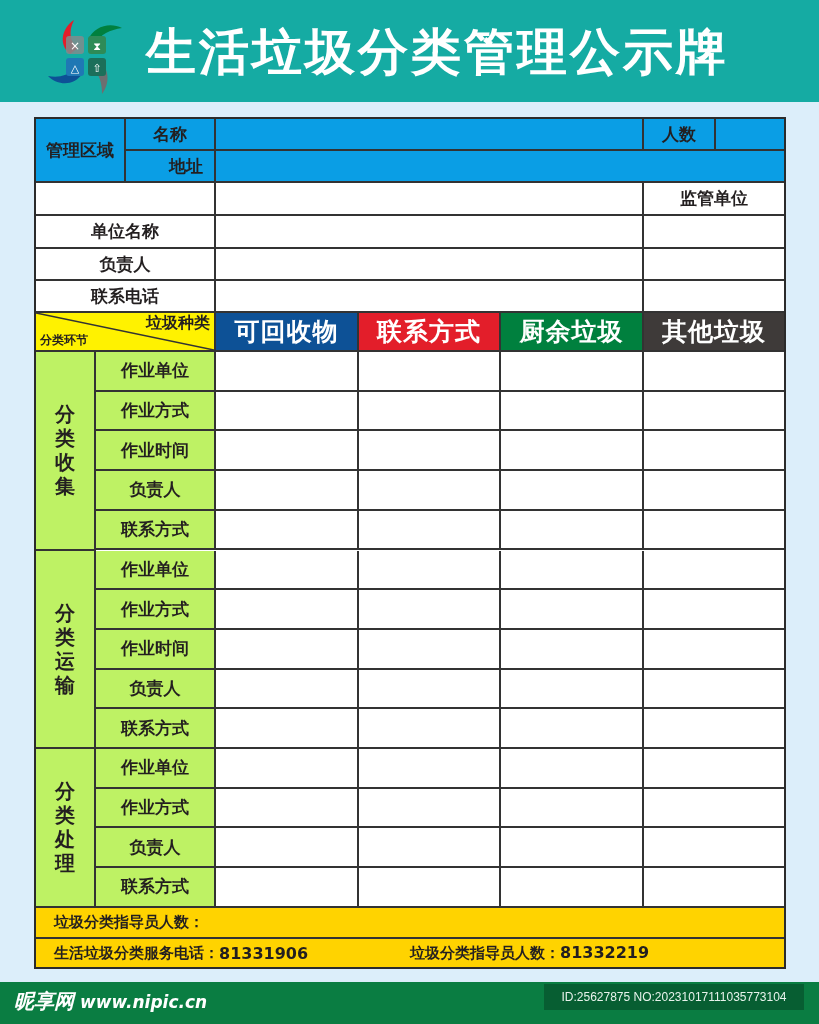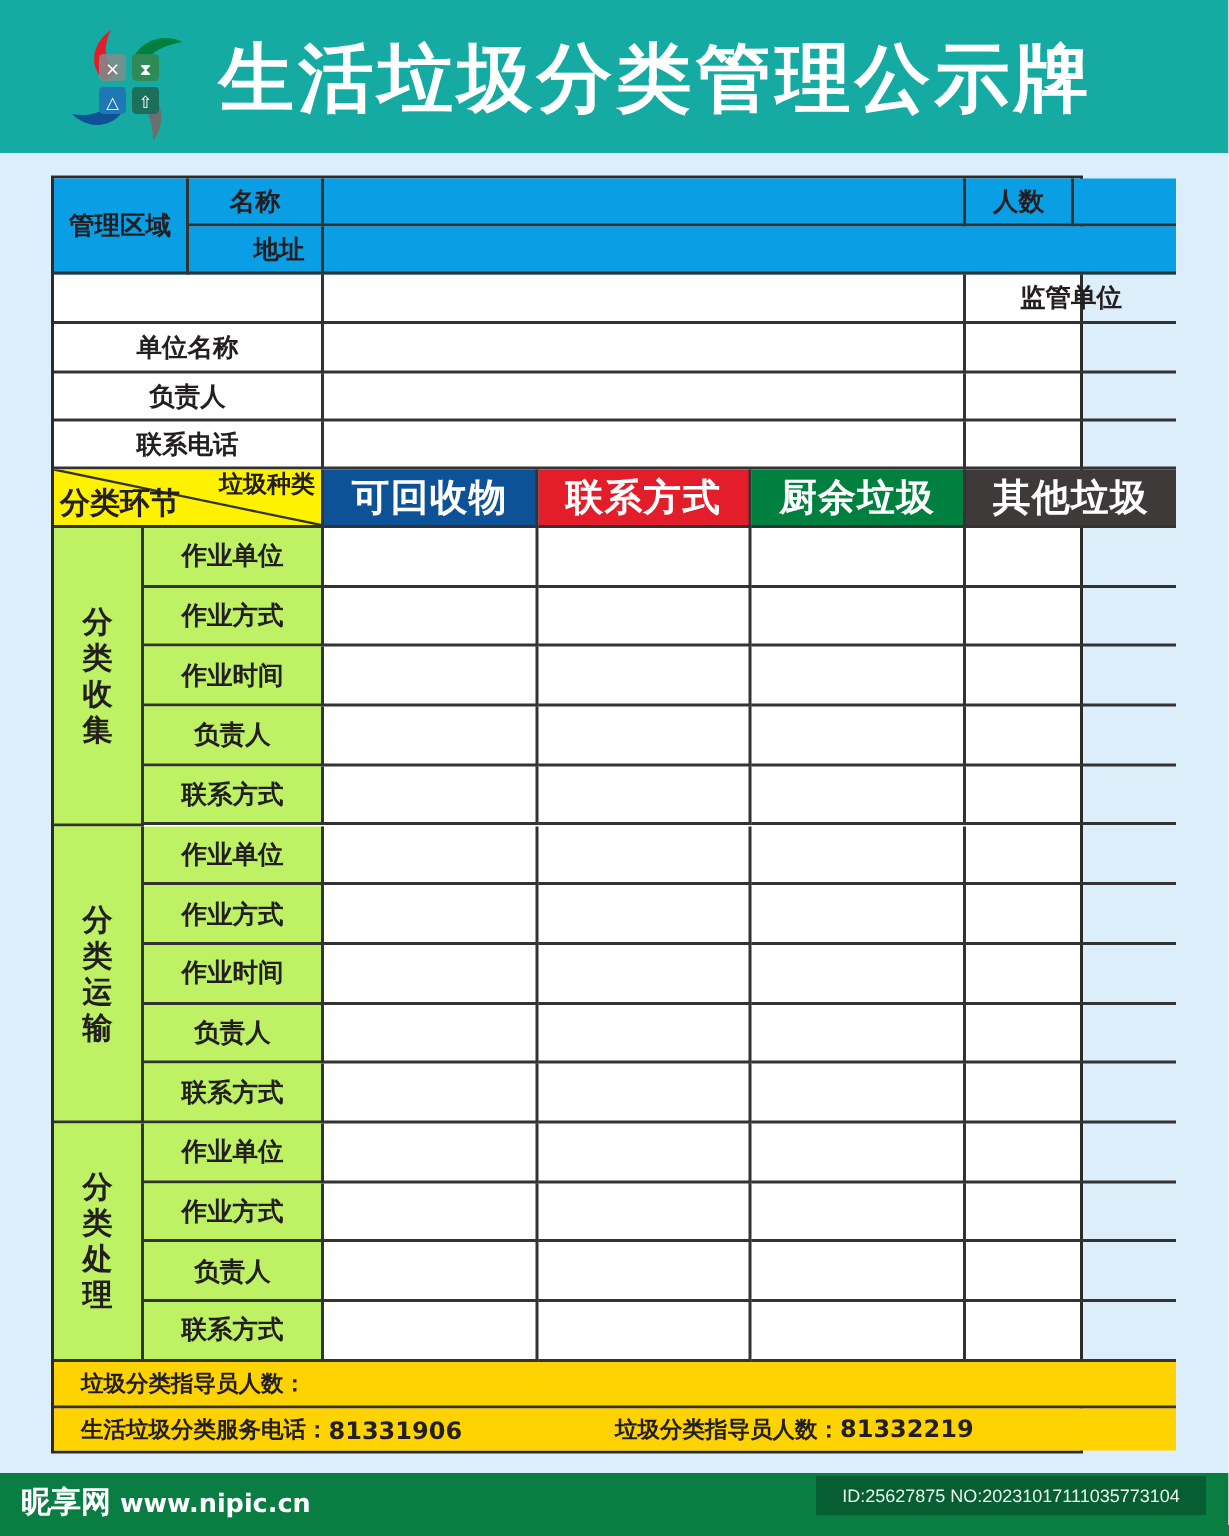--- a/index.html
+++ b/index.html
@@ -14,40 +14,40 @@
     position: absolute; left: 0; top: 0; width: 819px; height: 102px;
     background: #15aba3;
   }
   .logo { position: absolute; left: 44px; top: 14px; width: 84px; height: 82px; }
   .title {
     position: absolute; left: 146px; top: 20px; height: 64px;
     font-size: 50px; font-weight: bold; color: #ffffff; letter-spacing: 3px;
     line-height: 64px; white-space: nowrap;
   }
   .board {
-    position: absolute; left: 34px; top: 117px; width: 688px; height: 852px;
+    position: absolute; left: 34px; top: 117px; width: 752px; height: 852px;
     border: 2px solid #2b2b2b; background: #fff;
   }
   .cell {
     position: absolute; display: flex; align-items: center; justify-content: center;
     border-right: 2px solid #333; border-bottom: 2px solid #333;
     font-weight: bold; font-size: 17px; color: #231f20; white-space: nowrap;
   }
   .blue { background: #0a9ee5; }
   .cream { background: #bef264; }
   .yellowhdr { background: #fff200; }
   .gold { background: #ffd300; }
   .cat { color: #fff; font-size: 25px; letter-spacing: 1px; }
   .vert { flex-direction: column; font-size: 20px; line-height: 24px; }
   .footer {
     position: absolute; left: 0; top: 982px; width: 819px; height: 42px;
     background: #0a7d42;
   }
   .wm-brand {
-    position: absolute; left: 14px; top: 6px; font-size: 20px; font-weight: bold; 
+    position: absolute; left: 14px; top: 6px; font-size: 20px; font-weight: bold; font-style: italic;
     color: #ffffff; white-space: nowrap;
   }
   .wm-brand .url { font-size: 17px; margin-left: 6px; }
   .wm-id {
     position: absolute; left: 544px; top: 2px; width: 260px; height: 26px;
     background: #075e32; color: #e8f3ec; font-size: 12px;
     display: flex; align-items: center; justify-content: center; white-space: nowrap;
     font-family: "Liberation Sans", sans-serif;
   }
 </style>
@@ -96,21 +96,21 @@
 
   <div class="cell" style="left:0;top:162px;width:180px;height:32px;">联系电话</div>
   <div class="cell" style="left:180px;top:162px;width:428px;height:32px;"></div>
   <div class="cell" style="left:608px;top:162px;width:140px;height:32px;border-right:none;"></div>
 
   <div class="cell yellowhdr" style="left:0;top:194px;width:180px;height:39px;display:block;">
     <svg style="position:absolute;left:0;top:0;" width="178" height="37">
       <line x1="0" y1="0" x2="178" y2="37" stroke="#333" stroke-width="1.5"></line>
     </svg>
     <span style="position:absolute;right:4px;top:0px;font-size:16px;font-weight:bold;">垃圾种类</span>
-    <span style="position:absolute;left:4px;bottom:1px;font-size:20px;font-weight:bold;">分类环节</span>
+    <span style="position:absolute;left:4px;bottom:1px;font-size:12px;font-weight:bold;">分类环节</span>
   </div>
   <div class="cell cat" style="left:180px;top:194px;width:143px;height:39px;background:#0d5196;">可回收物</div>
   <div class="cell cat" style="left:323px;top:194px;width:142px;height:39px;background:#e31e2a;">联系方式</div>
   <div class="cell cat" style="left:465px;top:194px;width:143px;height:39px;background:#00803e;">厨余垃圾</div>
   <div class="cell cat" style="left:608px;top:194px;width:140px;height:39px;background:#3e3a39;border-right:none;">其他垃圾</div>
 
   <div id="stages"></div>
 
   <div class="cell gold" style="left:0;top:788px;width:748px;height:32px;justify-content:flex-start;padding-left:18px;font-size:15px;border-right:none;">
     <span>垃圾分类指导员人数：</span>

